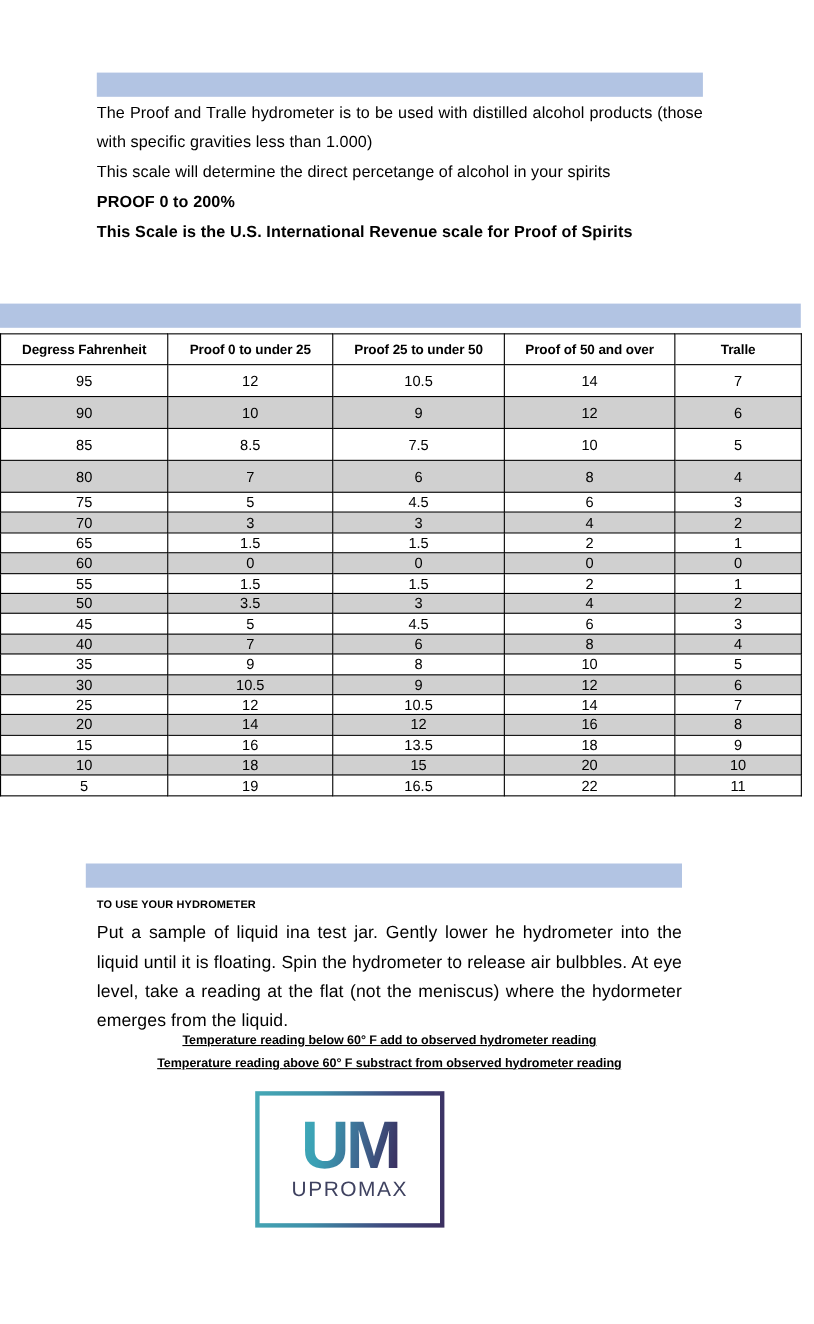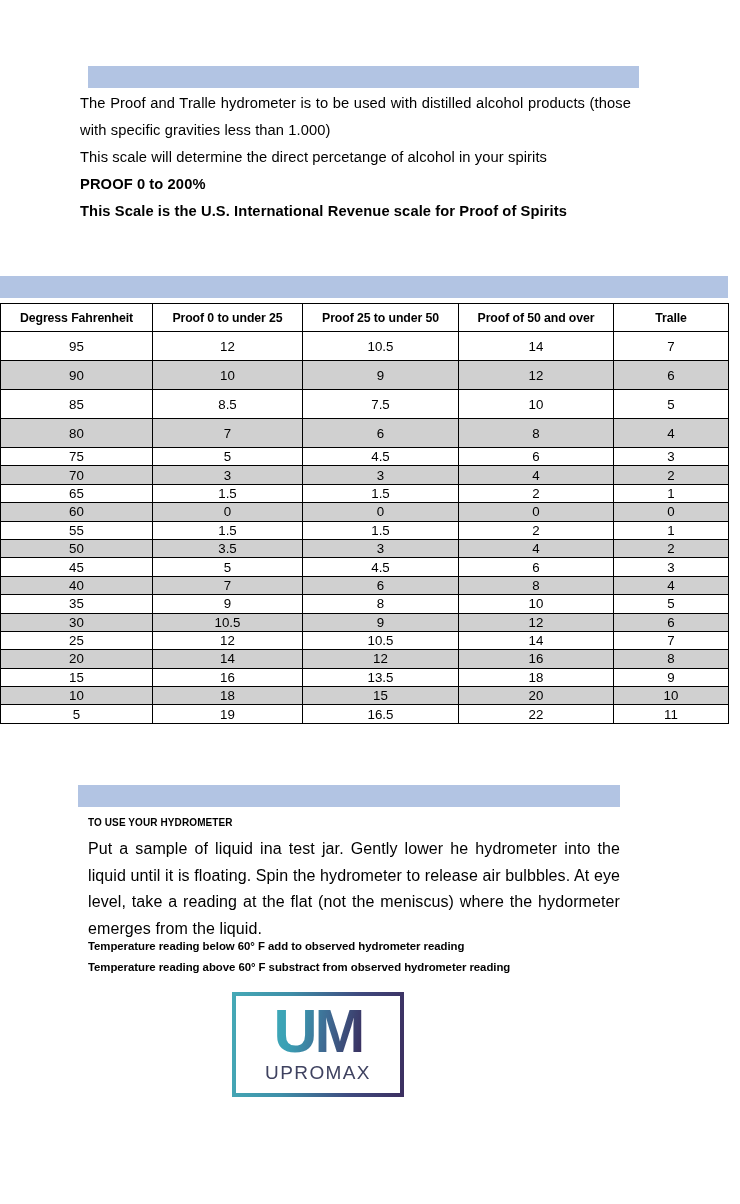--- a/index.html
+++ b/index.html
@@ -39,21 +39,21 @@
     position: absolute;
     left: 78px;
     top: 785px;
     width: 542px;
     height: 22px;
   }
 
   
   #intro-block {
     position: absolute;
-    left: 80px;
+    left: 88px;
     top: 90px;
     width: 551px;
   }
   #intro-block p {
     font-size: 14.7px;
     line-height: 27px;
     text-align: justify;
     text-justify: inter-word;
     letter-spacing: 0.1px;
   }
@@ -118,35 +118,37 @@
     text-align: justify;
     text-justify: inter-word;
     letter-spacing: 0.1px;
   }
 
   #temp-notes {
     position: absolute;
     left: 88px;
     top: 936px;
     width: 532px;
+    text-align: center;
+    text-decoration: underline;
   }
   #temp-notes div {
     font-size: 11.4px;
     font-weight: bold;
     line-height: 20.5px;
     letter-spacing: -0.05px;
   }
 
   
   #logo {
     position: absolute;
     left: 232px;
     top: 992px;
     width: 172px;
-    height: 105px;
+    height: 124px;
   }
   #logo-frame {
     position: absolute;
     inset: 0;
     padding: 4px;
     background: linear-gradient(95deg, #45a9b6 0%, #3e8fa8 32%, #3f4a7f 70%, #3c2f60 100%);
   }
   #logo-inner {
     width: 100%;
     height: 100%;

